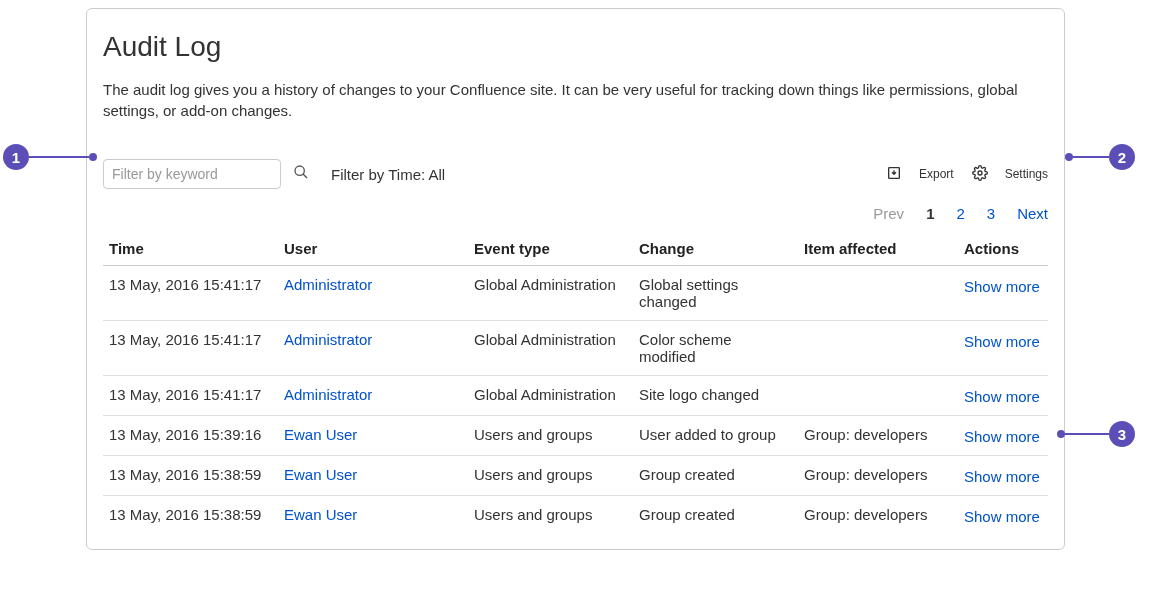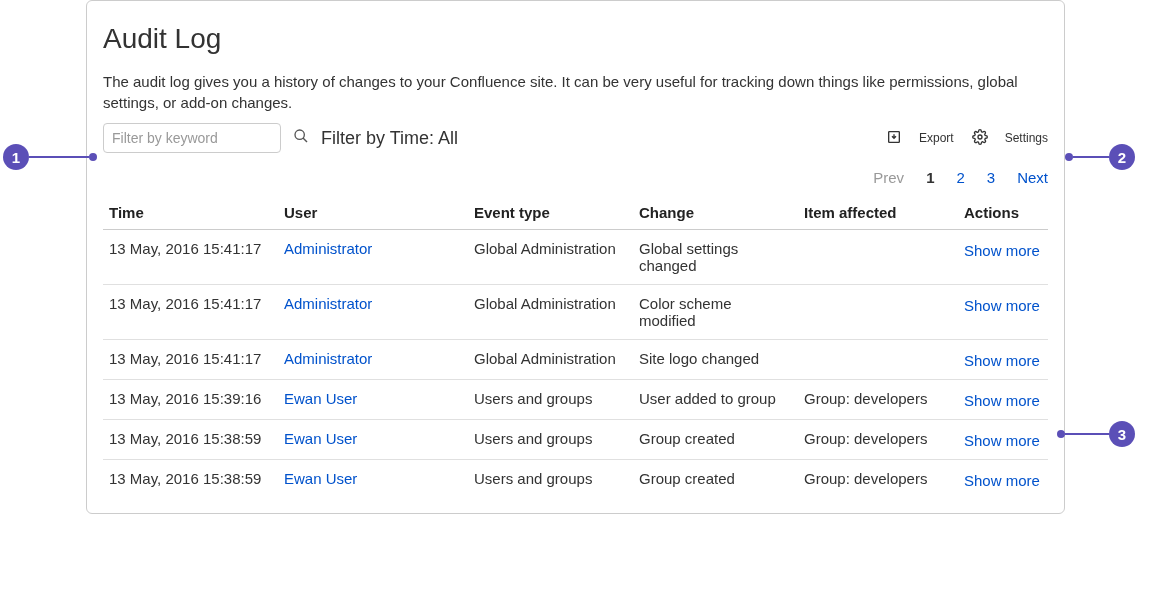--- a/index.html
+++ b/index.html
@@ -6,38 +6,38 @@
     body {
       font-family: -apple-system, BlinkMacSystemFont, "Segoe UI", Helvetica, Arial, sans-serif;
       background: #fff;
       width: 1150px;
       height: 595px;
       position: relative;
     }
     .panel {
       position: absolute;
       left: 86px;
-      top: 0;
+      top: 8px;
       width: 979px;
       border: 1px solid #ccc;
       border-radius: 6px;
       padding: 22px 16px 14px 16px;
       background: #fff;
     }
     .page-title {
       font-size: 28px;
       font-weight: 500;
       color: #333;
       margin-bottom: 16px;
     }
     .description {
       font-size: 15px;
       color: #333;
       line-height: 1.4;
-      margin-bottom: 10px;
+      margin-bottom: 38px;
     }
     .toolbar {
       display: flex;
       align-items: center;
       margin-bottom: 16px;
     }
     .filter-input {
       width: 178px;
       height: 30px;
       border: 1px solid #ccc;
@@ -47,22 +47,22 @@
       color: #3b82f6;
     }
     .filter-input::placeholder { color: #999; }
     .search-icon {
       margin-left: 12px;
       width: 16px;
       height: 16px;
       color: #555;
     }
     .filter-time {
-      margin-left: 12px;
-      font-size: 18px;
+      margin-left: 22px;
+      font-size: 15px;
       color: #333;
     }
     .toolbar-spacer { flex: 1; }
     .toolbar-btn {
       display: inline-flex;
       align-items: center;
       gap: 17px;
       font-size: 12px;
       color: #333;
       cursor: pointer;

